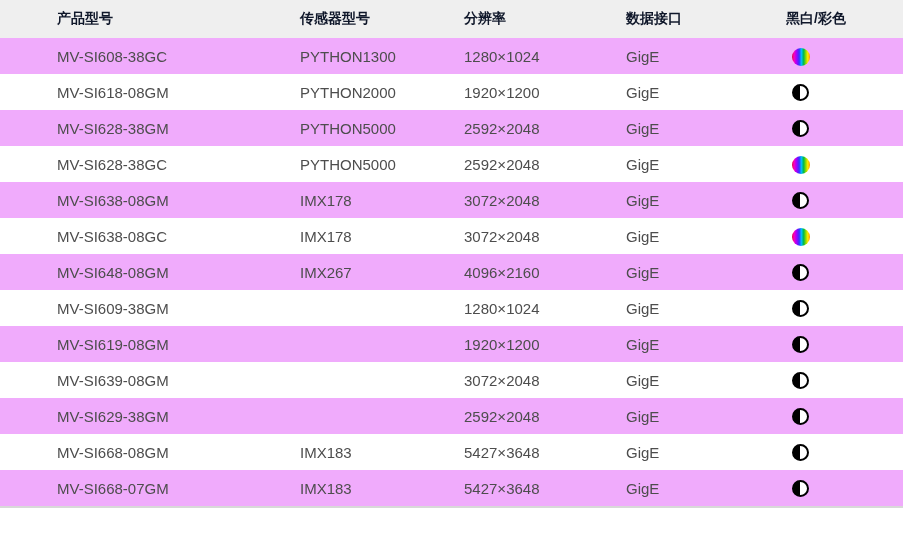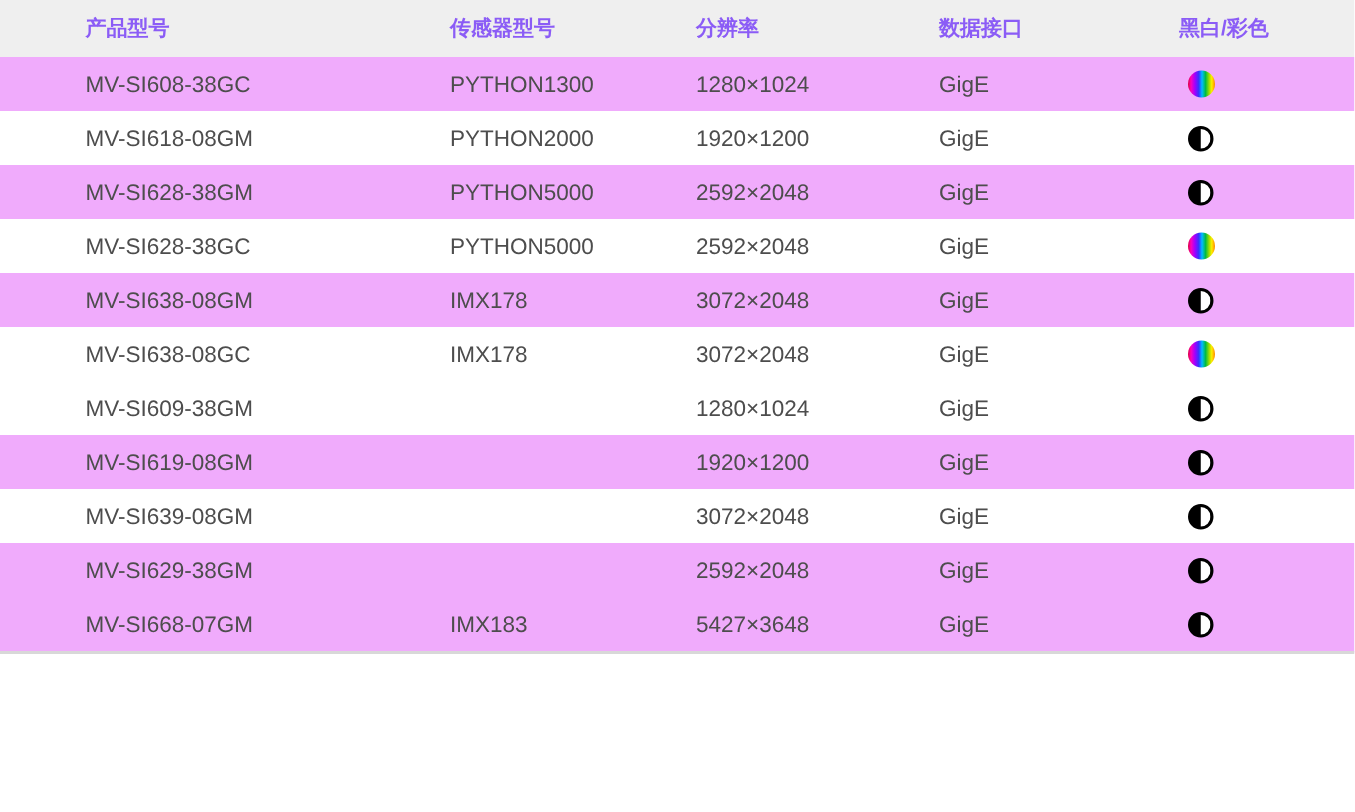--- a/index.html
+++ b/index.html
@@ -20,21 +20,21 @@
   col.c2 { width: 164px; }
   col.c3 { width: 162px; }
   col.c4 { width: 160px; }
   col.c5 { width: 117px; }
 
   thead th {
     background: #efefef;
     height: 38px;
     font-size: 14px;
     font-weight: 700;
-    color: #8b5cf6;
+    color: #0f172a;
     text-align: left;
     padding: 0;
     white-space: nowrap;
   }
   th.first, td.first { padding-left: 57px; }
 
   tbody td {
     height: 36px;
     font-size: 15px;
     color: #4d4d4d;
@@ -123,20 +123,27 @@
         <td>GigE</td>
         <td><span class="circle-icon mono"></span></td>
       </tr>
       <tr>
         <td class="first">MV-SI638-08GC</td>
         <td>IMX178</td>
         <td>3072×2048</td>
         <td>GigE</td>
         <td><span class="circle-icon color"></span></td>
       </tr>
+      <tr class="stripe">
+        <td class="first">MV-SI648-08GM</td>
+        <td>IMX267</td>
+        <td>4096×2160</td>
+        <td>GigE</td>
+        <td><span class="circle-icon mono"></span></td>
+      </tr>
       <tr>
         <td class="first">MV-SI609-38GM</td>
         <td></td>
         <td>1280×1024</td>
         <td>GigE</td>
         <td><span class="circle-icon mono"></span></td>
       </tr>
       <tr class="stripe">
         <td class="first">MV-SI619-08GM</td>
         <td></td>
@@ -151,20 +158,27 @@
         <td>GigE</td>
         <td><span class="circle-icon mono"></span></td>
       </tr>
       <tr class="stripe">
         <td class="first">MV-SI629-38GM</td>
         <td></td>
         <td>2592×2048</td>
         <td>GigE</td>
         <td><span class="circle-icon mono"></span></td>
       </tr>
+      <tr>
+        <td class="first">MV-SI668-08GM</td>
+        <td>IMX183</td>
+        <td>5427×3648</td>
+        <td>GigE</td>
+        <td><span class="circle-icon mono"></span></td>
+      </tr>
       <tr class="stripe">
         <td class="first">MV-SI668-07GM</td>
         <td>IMX183</td>
         <td>5427×3648</td>
         <td>GigE</td>
         <td><span class="circle-icon mono"></span></td>
       </tr>
     </tbody>
 </table>
 

